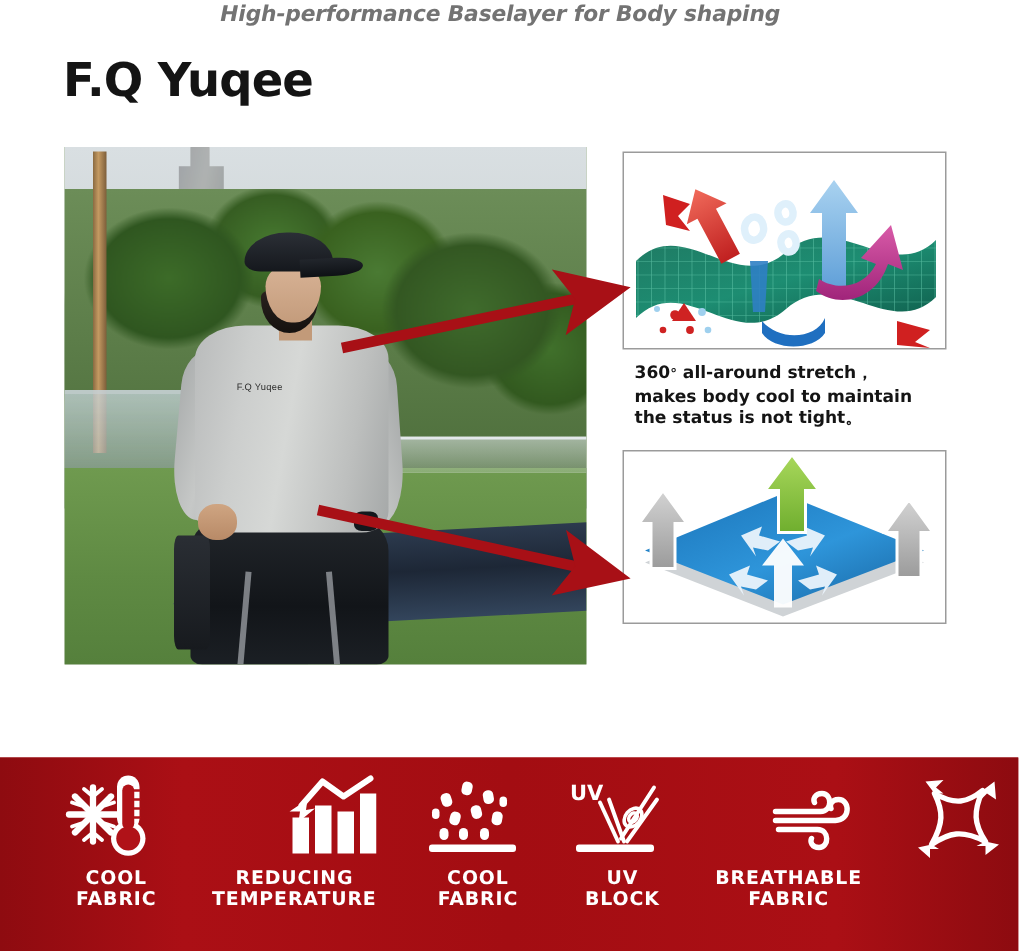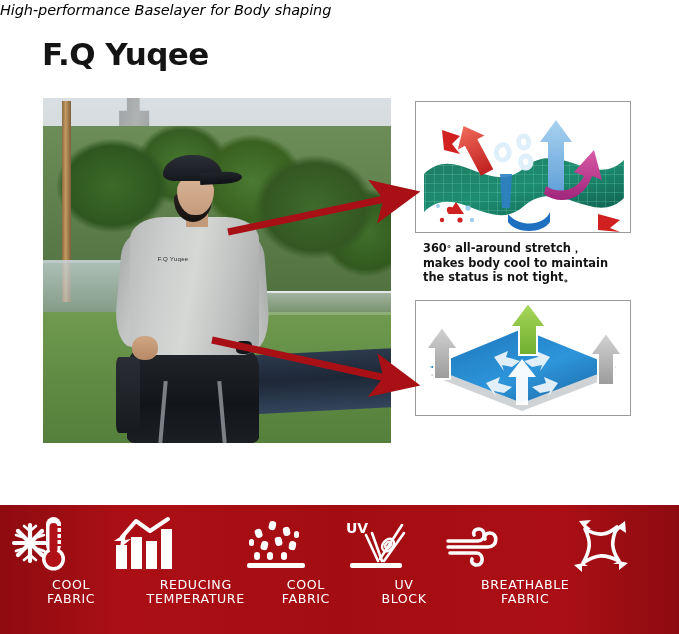--- a/index.html
+++ b/index.html
@@ -15,27 +15,27 @@
     font-family: "Liberation Sans", sans-serif;
     color: #111111;
   }
 
   
   .tagline {
     position: absolute;
     top: 2px;
     left: 0;
     width: 667px;
-    text-align: left;
+    text-align: center;
     font-family: "DejaVu Sans", sans-serif;
     font-style: italic;
-    font-weight: normal;
+    font-weight: bold;
     font-size: 14.5px;
     letter-spacing: -0.1px;
-    color: #000000;
+    color: #737373;
     white-space: nowrap;
   }
   .brand {
     position: absolute;
     top: 36px;
     left: 42px;
     font-family: "DejaVu Sans", sans-serif;
     font-weight: bold;
     font-size: 31px;
     letter-spacing: -0.6px;
@@ -222,35 +222,35 @@
     display: flex;
     align-items: flex-start;
     justify-content: space-between;
     padding: 8px 10px 0 10px;
     box-sizing: border-box;
   }
   .feature {
     flex: 1 1 0;
     display: flex;
     flex-direction: column;
-    align-items: flex-start;
+    align-items: flex-end;
     justify-content: flex-start;
   }
   .feature-icon {
     height: 62px;
     display: flex;
     align-items: center;
     justify-content: center;
   }
   .feature-label {
     margin-top: 3px;
     text-align: center;
     color: #ffffff;
     font-family: "DejaVu Sans", sans-serif;
-    font-weight: normal;
+    font-weight: bold;
     font-size: 12.6px;
     line-height: 1.14;
     letter-spacing: 0.6px;
     white-space: pre-line;
     margin-left: 37px;
   }
 </style>
 </head>
 <body>
 

